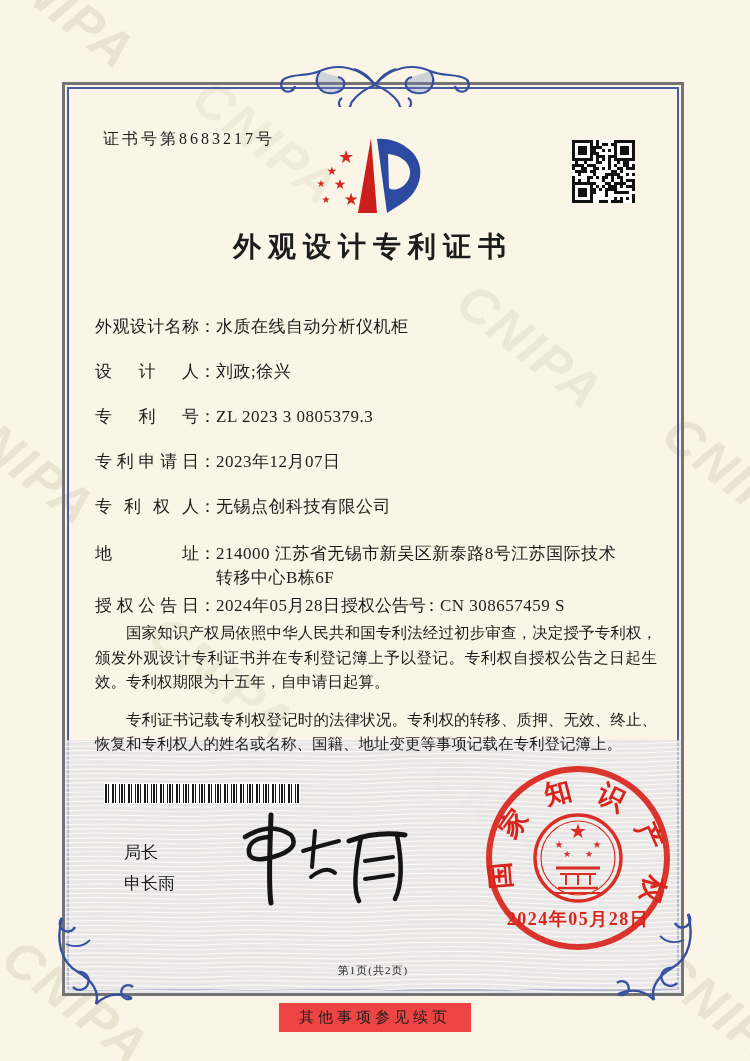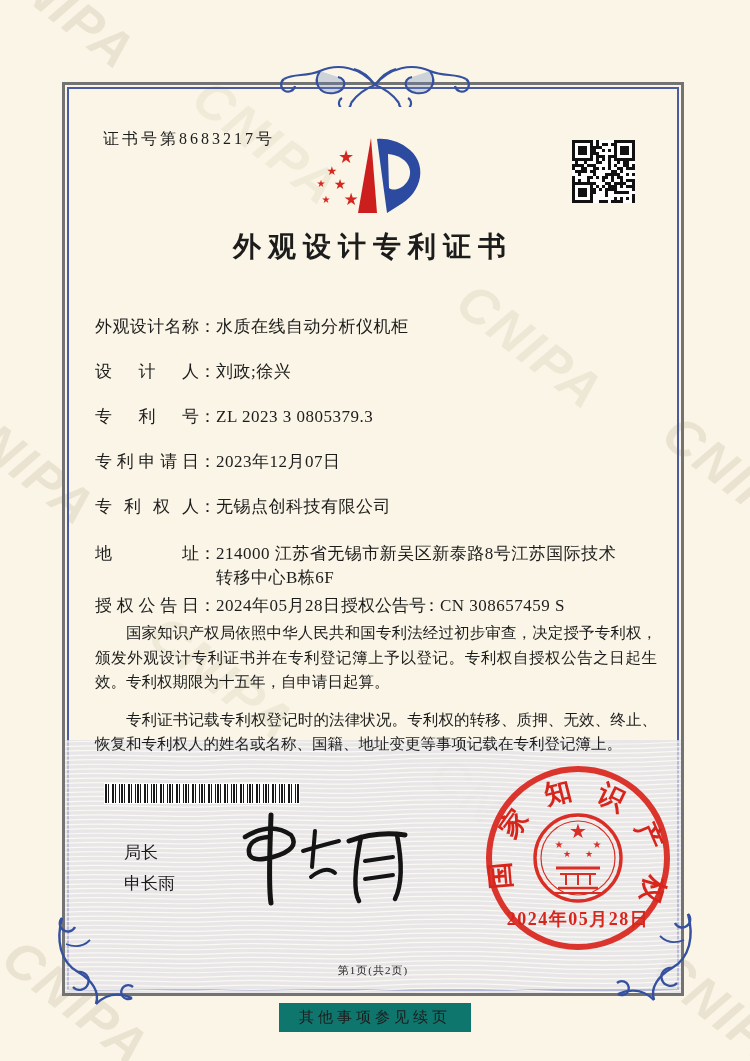--- a/index.html
+++ b/index.html
@@ -57,21 +57,21 @@
 
   .signer{position:absolute;left:39px;top:752px;font-size:17px;line-height:31px;margin-left:20px;}
   .signature{position:absolute;left:146px;top:722px;width:200px;height:100px;}
 
   .seal{position:absolute;left:413px;top:673px;width:200px;height:200px;z-index:4;}
 
   .page-note{position:absolute;left:0;top:878px;width:100%;text-align:center;
              font-size:11px;letter-spacing:1px;color:#2a2a2a;}
 
   .footer-note{position:absolute;left:50%;top:1003px;transform:translateX(-50%);
-               background:#0f766e;padding:5px 20px;font-size:15px;letter-spacing:4px;z-index:3;text-align:center;}
+               background:#ef4444;padding:5px 20px;font-size:15px;letter-spacing:4px;z-index:3;text-align:center;}
 
   .flourish{position:absolute;z-index:5;pointer-events:none;}
   .fl-top{left:268px;top:55px;width:214px;height:52px;}
   .fl-bl{left:46px;top:914px;width:94px;height:94px;}
   .fl-br{left:610px;top:910px;width:94px;height:94px;}
 </style>
 </head>
 <body>
 
 <div class="page">

